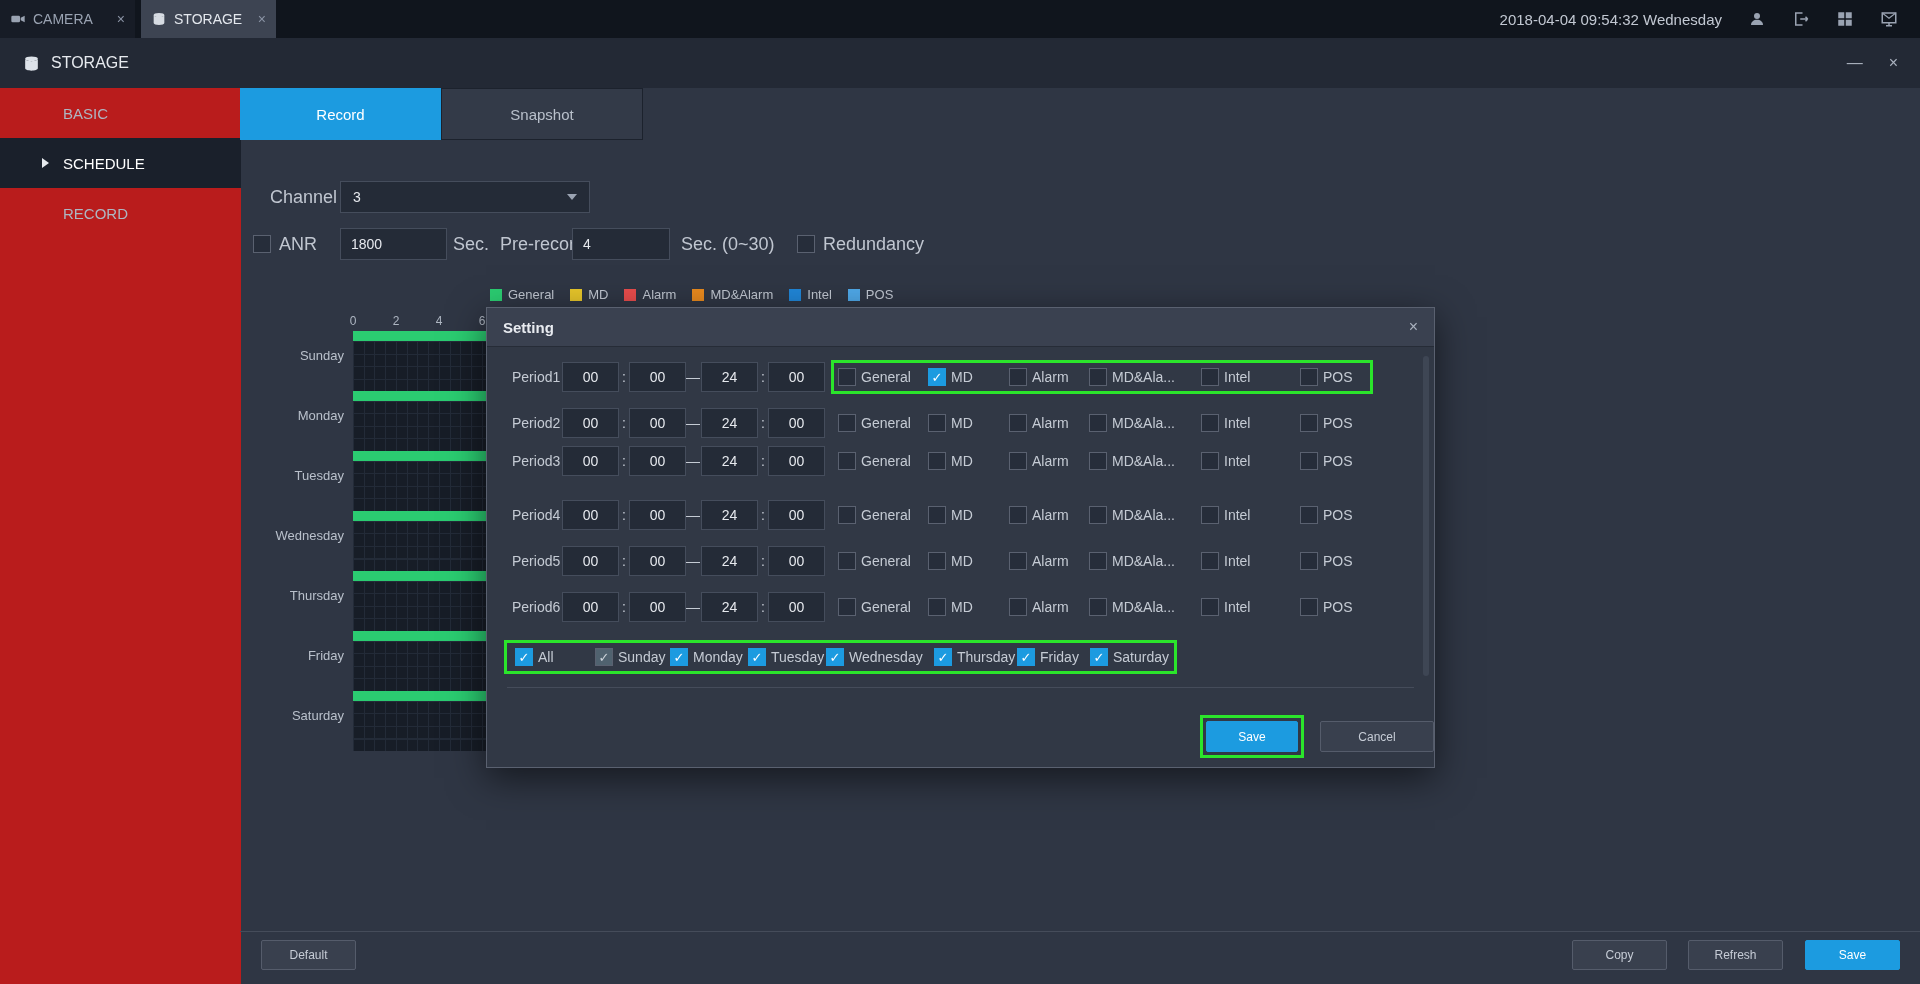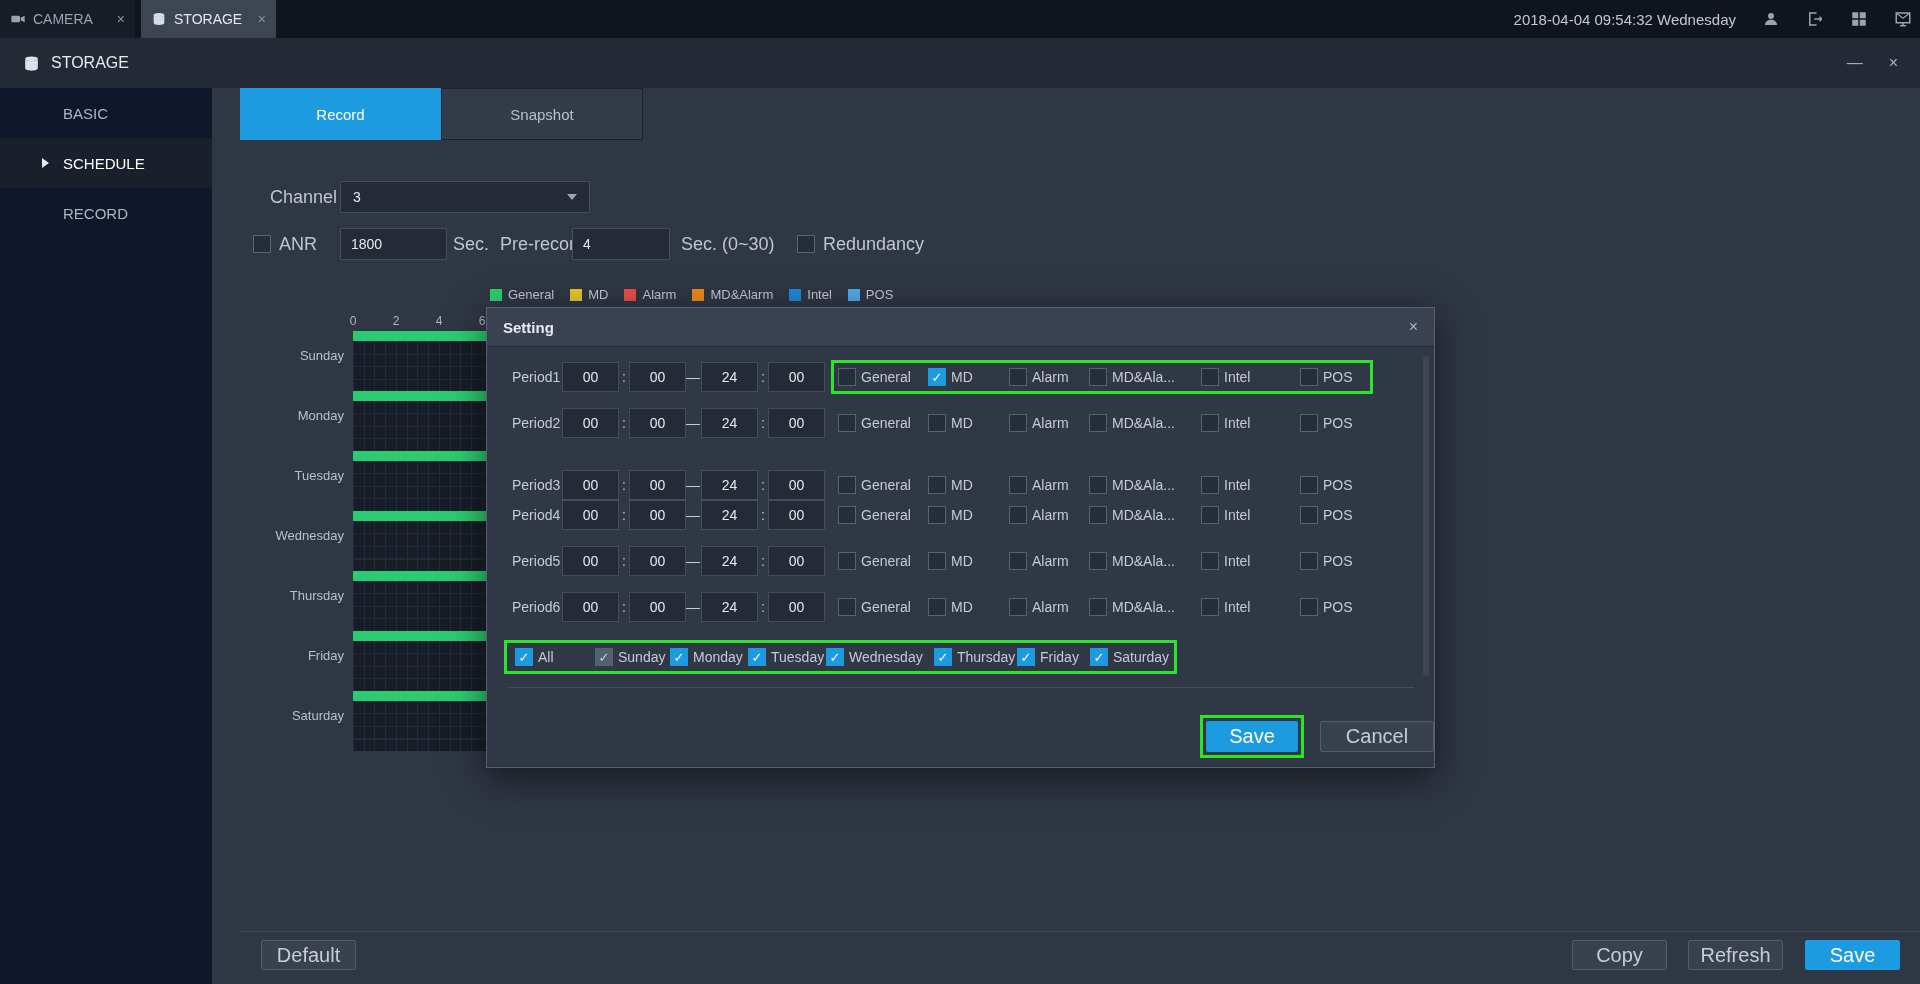--- a/index.html
+++ b/index.html
@@ -10,32 +10,32 @@
   
   .topbar{position:absolute;top:0;left:0;width:1920px;height:38px;background:#10151d;display:flex;align-items:stretch;z-index:60}
   .mgmt{width:202px;display:flex;align-items:center;gap:10px;padding-left:16px;color:#8b94a5;font-weight:bold;font-size:14px;letter-spacing:1px;cursor:pointer}
   .mgmt-icon{width:15px;height:15px;display:grid;grid-template-columns:repeat(3,1fr);gap:2px;flex:none}
   .mgmt-icon i{background:#8b94a5;display:block}
   .top-tab{width:135px;margin-right:6px;display:flex;align-items:center;gap:7px;padding:0 10px;font-size:14px;color:#9aa3b2;cursor:pointer}
   .top-tab.cam{background:#171c26}
   .top-tab.sto{background:#3d4452;color:#e4e8ee}
   .tab-x{margin-left:auto;font-size:14px;color:#8b94a5}
   .ticon{display:flex;flex:none}
-  .top-right{margin-left:auto;display:flex;align-items:center;gap:26px;padding-right:8px}
+  .top-right{margin-left:auto;display:flex;align-items:center;gap:26px;padding-right:22px}
   .datetime{color:#c2c8d2;font-size:15px}
   .tb-ico{display:flex;flex:none;cursor:pointer}
 
   
   .win-title{position:absolute;top:38px;left:0;width:1920px;height:50px;background:#232935;display:flex;align-items:center;padding:0 22px;z-index:55}
   .win-title .wt-label{color:#e7eaef;font-size:16px;margin-left:10px}
   .win-ctrl{margin-left:auto;display:flex;gap:26px;color:#aab2bf;font-size:16px}
   .win-ctrl span{cursor:pointer}
 
   
-  .sidebar{position:absolute;top:88px;left:0;width:212px;height:896px;background:#0f172a}
+  .sidebar{position:absolute;top:88px;left:0;width:241px;height:896px;background:#b91c1c}
   .side-item{height:50px;display:flex;align-items:center;padding-left:42px;gap:14px;font-size:15px;color:#aeb6c2;cursor:pointer}
   .side-item.active{background:#1a202b;color:#fff}
   .side-arrow{width:0;height:0;border-left:7px solid #e6e9ee;border-top:5px solid transparent;border-bottom:5px solid transparent;visibility:hidden}
   .side-item.active .side-arrow{visibility:visible}
 
   
   .rtab{position:absolute;top:88px;height:52px;display:flex;align-items:center;justify-content:center;font-size:15px;cursor:pointer}
   .rtab.rec{left:240px;width:201px;background:var(--accent);color:#fff}
   .rtab.snap{left:441px;width:202px;background:#333a48;border:1px solid #1c222d;color:#b9c0cb}
 
@@ -72,21 +72,21 @@
   .modal-scroll{position:absolute;left:936px;top:48px;width:6px;height:320px;background:#3e4654;border-radius:3px}
   .period-row{position:absolute;left:0;width:100%;height:34px;font-size:14px}
   .period-label{position:absolute;left:25px;line-height:34px;color:#c5cbd4}
   .time-input{position:absolute;top:2px;width:57px;height:30px;background:#242b37;border:1px solid #454d5c;color:#e6e9ee;text-align:center;font-size:14px;font-family:"Liberation Sans",sans-serif;outline:none}
   .tsep{position:absolute;text-align:center;line-height:34px;color:#c5cbd4}
   .checks{position:absolute;left:344px;top:0;height:34px;display:flex;align-items:center;border:3px solid transparent;padding-left:4px}
   .checks.hl{border-color:var(--hl)}
   .check-cell{display:flex;align-items:center;gap:5px;white-space:nowrap;color:#c5cbd4}
   .day-checks{position:absolute;left:17px;top:332px;width:673px;height:34px;display:flex;align-items:center;border:3px solid var(--hl);padding-left:8px;font-size:14px}
   .modal-divider{position:absolute;left:20px;right:20px;top:379px;height:1px;background:#454c5a}
-  .btn{display:flex;align-items:center;justify-content:center;height:31px;background:#39404e;border:1px solid #555c6b;color:#c6ccd6;font-size:20px;border-radius:2px;cursor:pointer}
+  .btn{display:flex;align-items:center;justify-content:center;height:31px;background:#39404e;border:1px solid #555c6b;color:#c6ccd6;font-size:12px;border-radius:2px;cursor:pointer}
   .btn.blue{background:var(--accent);border-color:var(--accent);color:#fff}
   .save-wrap{position:absolute;left:713px;top:407px;border:3px solid var(--hl);padding:3px}
   .save-wrap .btn{width:92px}
   .cancel-btn{position:absolute;left:833px;top:413px;width:114px}
 
   
   .footer-divider{position:absolute;left:240px;right:0;top:931px;height:1px;background:#454c5a}
   .fbtn{position:absolute;top:940px;width:95px;height:30px}
 </style>
 </head>
@@ -337,21 +337,21 @@
           <span class="check-cell" style="width: 99px;">
             <span class="cb"></span>
             <span class="cb-label">Intel</span>
           </span>
           <span class="check-cell" style="width: 70px;">
             <span class="cb"></span>
             <span class="cb-label">POS</span>
           </span>
         </div>
       </div>
-      <div class="period-row" style="top: 160px; padding-left: 16px;">
+      <div class="period-row" style="top: 136px; padding-left: 16px;">
         <span class="period-label">Period3</span>
         <input class="time-input" value="00" style="left: 75px;">
         <input class="time-input" value="00" style="left: 142px;">
         <input class="time-input" value="24" style="left: 214px;">
         <input class="time-input" value="00" style="left: 281px;">
         <span class="tsep" style="left: 132px; width: 10px;">:</span>
         <span class="tsep" style="left: 199px; width: 10px;">—</span>
         <span class="tsep" style="left: 271px; width: 10px;">:</span>
         <div class="checks">
           <span class="check-cell" style="width: 90px;">

